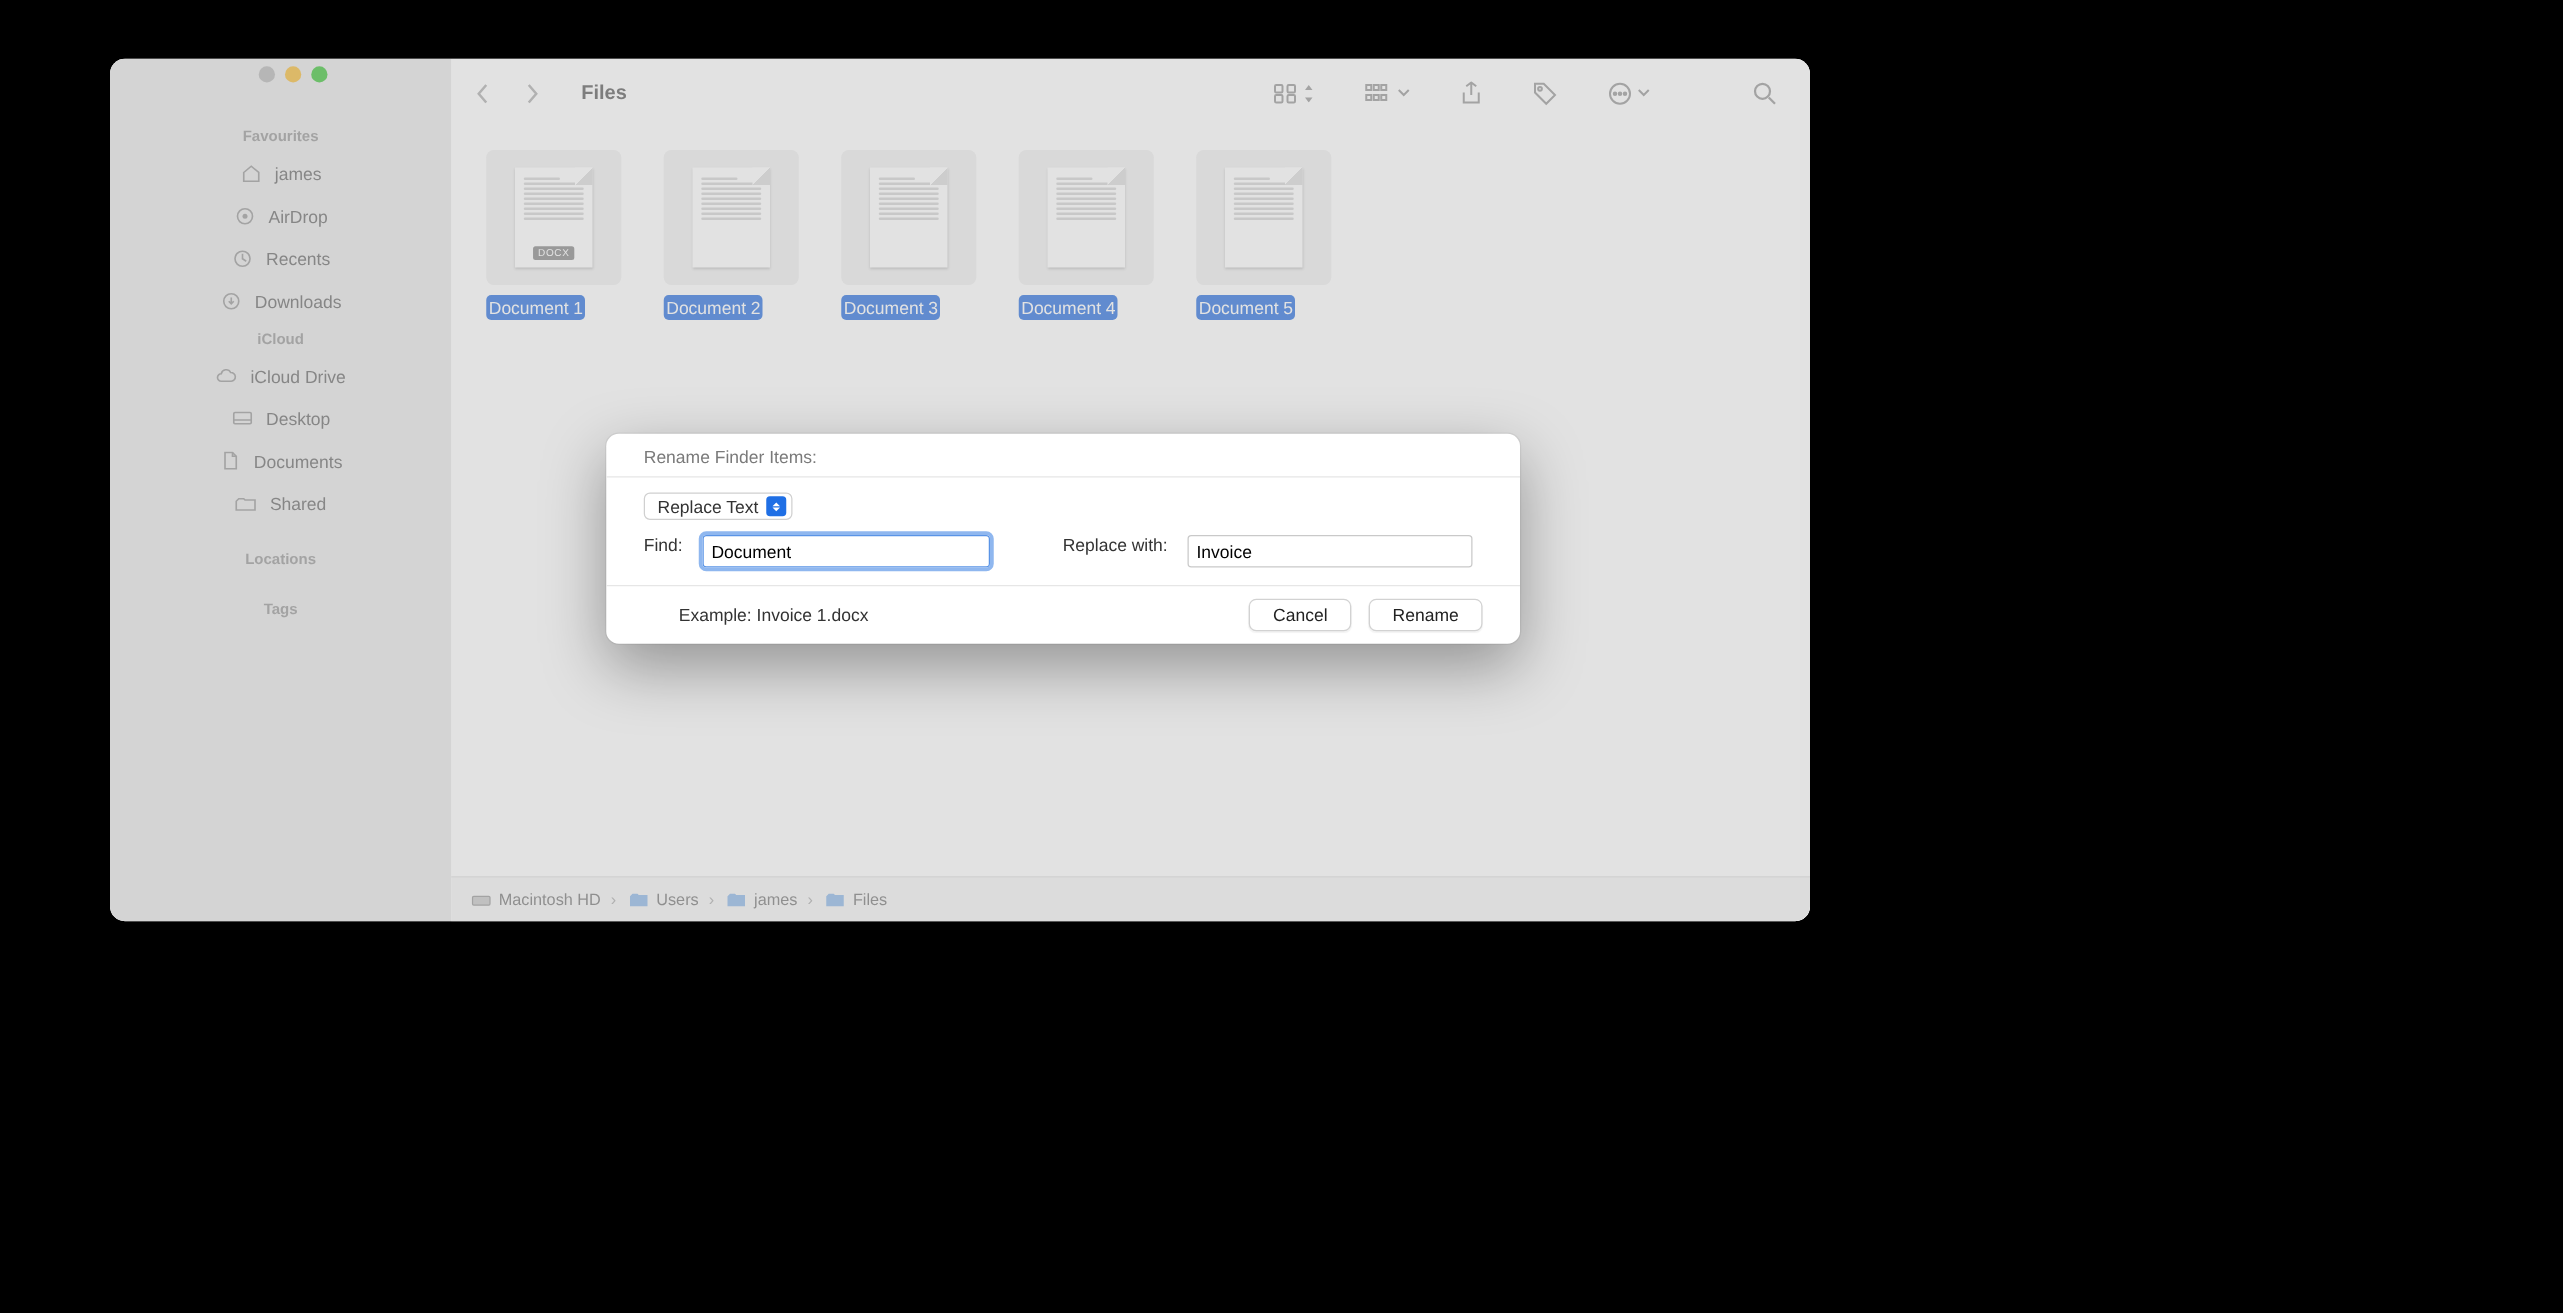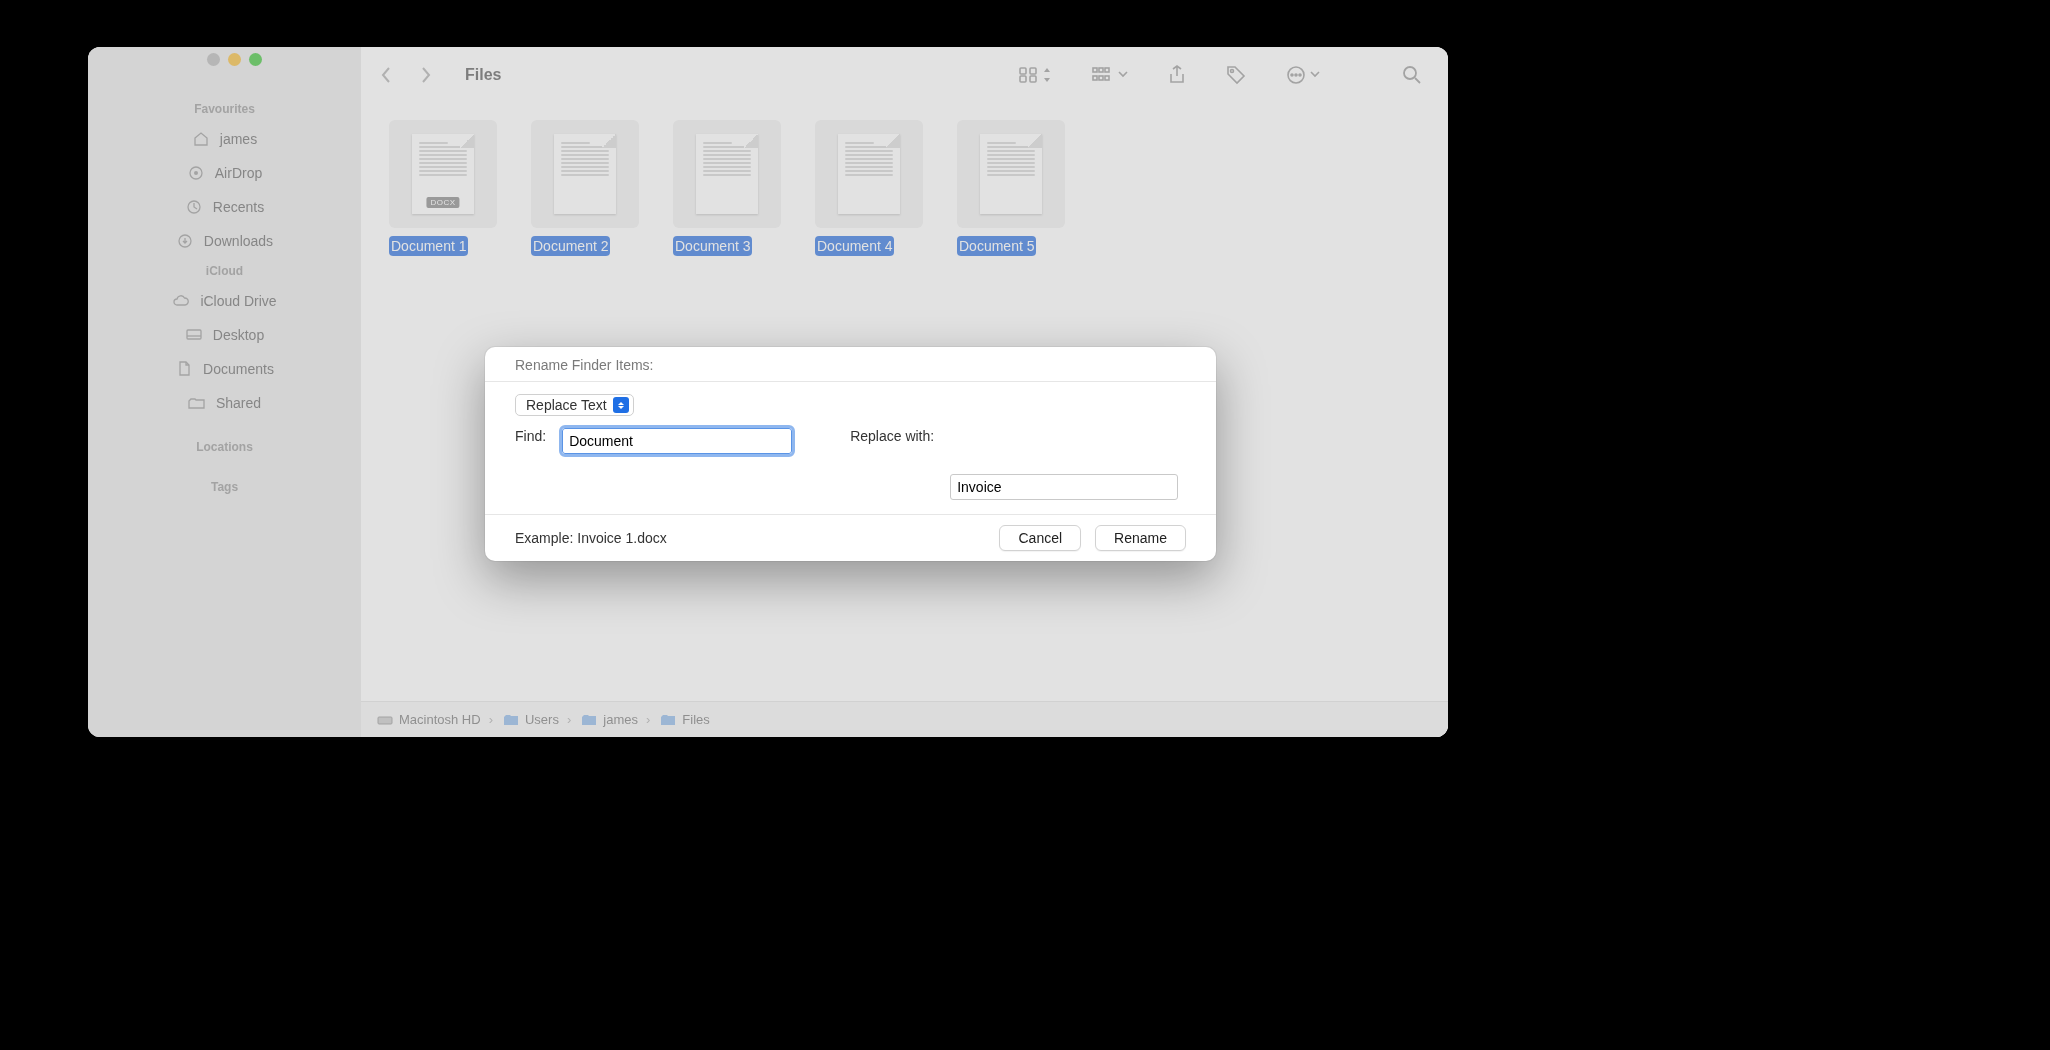--- a/index.html
+++ b/index.html
@@ -135,27 +135,27 @@
   .text-input {
     border:1px solid #c9c9c9; border-radius:3px;
     font-size:14px; padding:3px 6px; height:26px;
     background:#fff; color:#000;
   }
   .text-input.focused {
     outline: 3px solid #8fb7ef;
     border-color:#5a94e6;
   }
   .find-input { width: 230px; }
-  .replace-input { width: 228px; margin-top: 46px; }
+  .replace-input { width: 228px; }
   .dialog-footer {
     border-top:1px solid #e6e6e6;
     padding: 10px 30px;
     display:flex; align-items:center;
   }
-  .example { font-size:14px; color:#333; }
+  .example { font-size:14px; color:#333;margin-left:28px; }
   .footer-spacer { flex:1; }
   .dlg-btn {
     background:#fff; border:1px solid #d2d2d2; border-radius:6px;
     font-size:14px; padding:4px 18px; color:#222;
     box-shadow: 0 1px 1px rgba(0,0,0,0.05);
     margin-left:14px;
   }
 </style>
 </head>
 <body>

